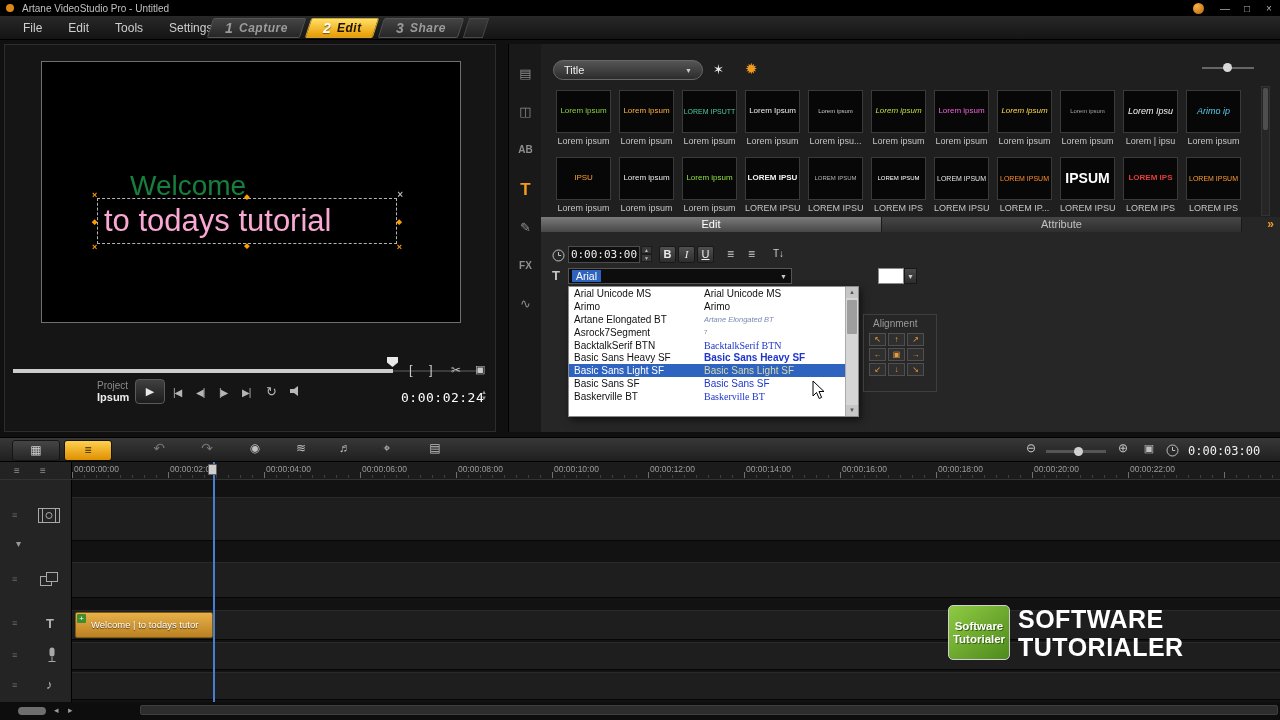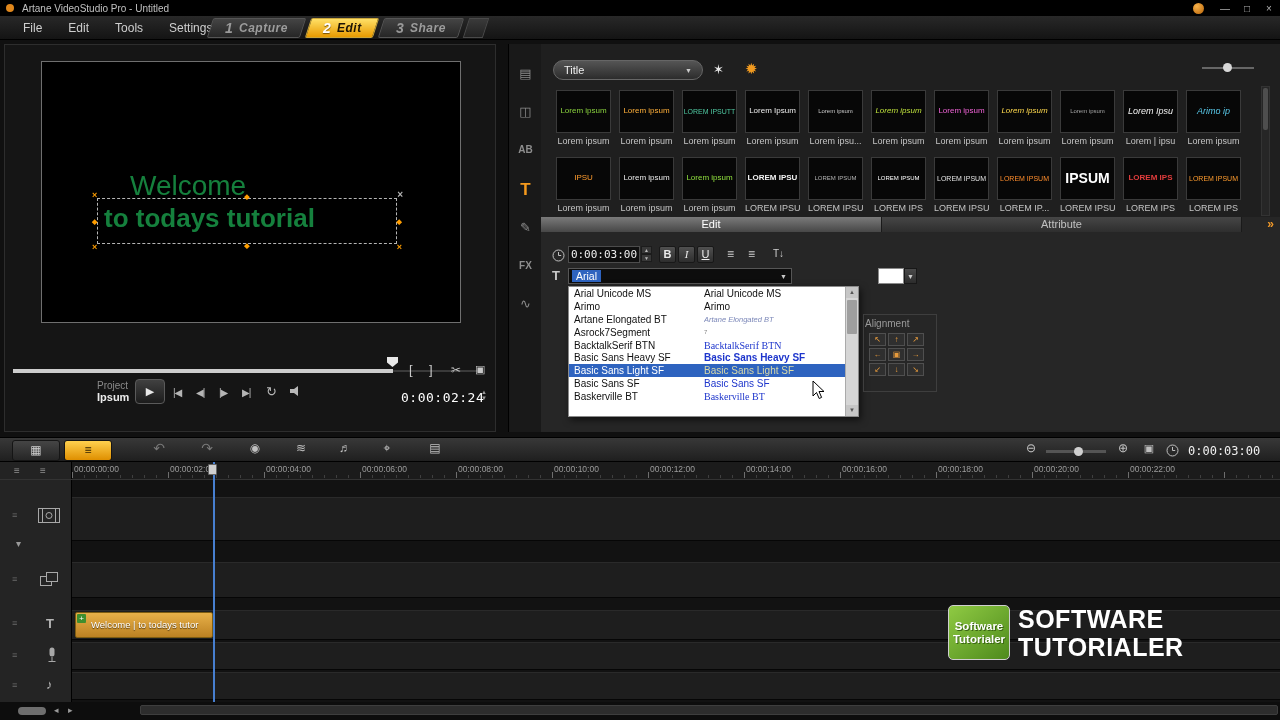--- a/index.html
+++ b/index.html
@@ -25,21 +25,21 @@
 .step .lbl{font-size:12px;font-weight:bold;font-style:italic;color:#9c9c9c;letter-spacing:.5px}
 .step.active{background:linear-gradient(#ffe066,#e89a00);border-color:#caa63a}
 .step.active .n{color:#fff;text-shadow:0 1px 1px #7a5200}
 .step.active .lbl{color:#1d1405}
 .step-cap{width:20px;height:20px;transform:skewX(-18deg);background:linear-gradient(#3a3a3a,#222);border:1px solid #4a4a4a}
 
 
 .panel-preview{background:#151515;border:1px solid #2d2d2d}
 .video-area{background:#000;border:1px solid #6f6f6f}
 .pv1{font-size:28px;color:#15803d;white-space:nowrap}
-.pv2{font-size:26px;font-weight:bold;color:#15803d;white-space:nowrap}
+.pv2{font-size:31px;font-weight:normal;color:#f9a8d4;white-space:nowrap}
 .selbox{border:1px dashed #b5b5b5}
 .hd{position:absolute;color:#ff9e00;font-size:9px;line-height:8px;font-weight:bold}
 .hd.x::before{content:"×"}
 .hd.d::before{content:"◆";font-size:7px}
 .hd.tl{left:-6px;top:-8px}.hd.tr{right:-6px;top:-8px}.hd.bl{left:-6px;bottom:-8px}.hd.br{right:-6px;bottom:-8px}
 .hd.mt{left:50%;top:-7px;transform:translateX(-50%)}.hd.mb{left:50%;bottom:-7px;transform:translateX(-50%)}
 .hd.ml{left:-6px;top:50%;transform:translateY(-50%)}.hd.mr{right:-6px;top:50%;transform:translateY(-50%)}
 .scrub-groove{background:#3a3a3a}
 .scrub-fill{background:#cdcdcd}
 .pent{width:11px;height:10px;background:#e8e8e8;clip-path:polygon(0 0,100% 0,100% 55%,50% 100%,0 55%)}
@@ -107,21 +107,21 @@
 .p-script{color:#7b87b8;font-size:7.5px;font-style:italic}
 .p-seg{color:#888;font-size:6px}
 .p-sel{color:#d8d8a8}
 .frow.selected{background:#2e63bf}
 .frow.selected .fname{color:#fff}
 .fl-sb{position:absolute;right:0;top:0;bottom:0;width:13px;background:#d6d6d6;border-left:1px solid #aaa}
 .fl-sb .sba{position:absolute;left:0;right:0;height:11px;background:#c6c6c6;color:#555;font-size:6px;text-align:center;line-height:11px}
 .fl-sb .sba.up{top:0}.fl-sb .sba.dn{bottom:0}
 .fl-sb .sbthumb{position:absolute;left:1px;right:1px;top:13px;height:34px;background:#9e9e9e;border-radius:1px}
 .agroup{border:1px solid #3e3e3e}
-.albl{font-size:10px;color:#9a9a9a;margin:3px 0 4px 1px}
+.albl{font-size:10px;color:#9a9a9a;margin:3px 0 4px 9px}
 .agrid{display:grid;grid-template-columns:repeat(3,17px);gap:2px;margin-left:5px}
 .abtn{width:17px;height:13px;background:#2f2f2f;border:1px solid #4f4f4f;color:#e89b3c;font-size:8px;line-height:11px;text-align:center}
 
 
 .ttoolbar{background:linear-gradient(#383838,#1f1f1f);border-top:1px solid #000;border-bottom:1px solid #000}
 .viewbtn{position:absolute;width:48px;height:21px;border-radius:3px;border:1px solid #151515;background:linear-gradient(#454545,#262626);color:#d0d0d0;font-size:12px;text-align:center;line-height:19px}
 .viewbtn.active{background:linear-gradient(#ffd14f,#df8f00);color:#2a1c00;font-weight:bold}
 .tbtn{position:absolute;width:26px;height:21px;color:#c0c0c0;font-size:12px;text-align:center;line-height:21px}
 .tbtn.dim{color:#787878;font-size:14px}
 .zoomtrack{background:#555}

